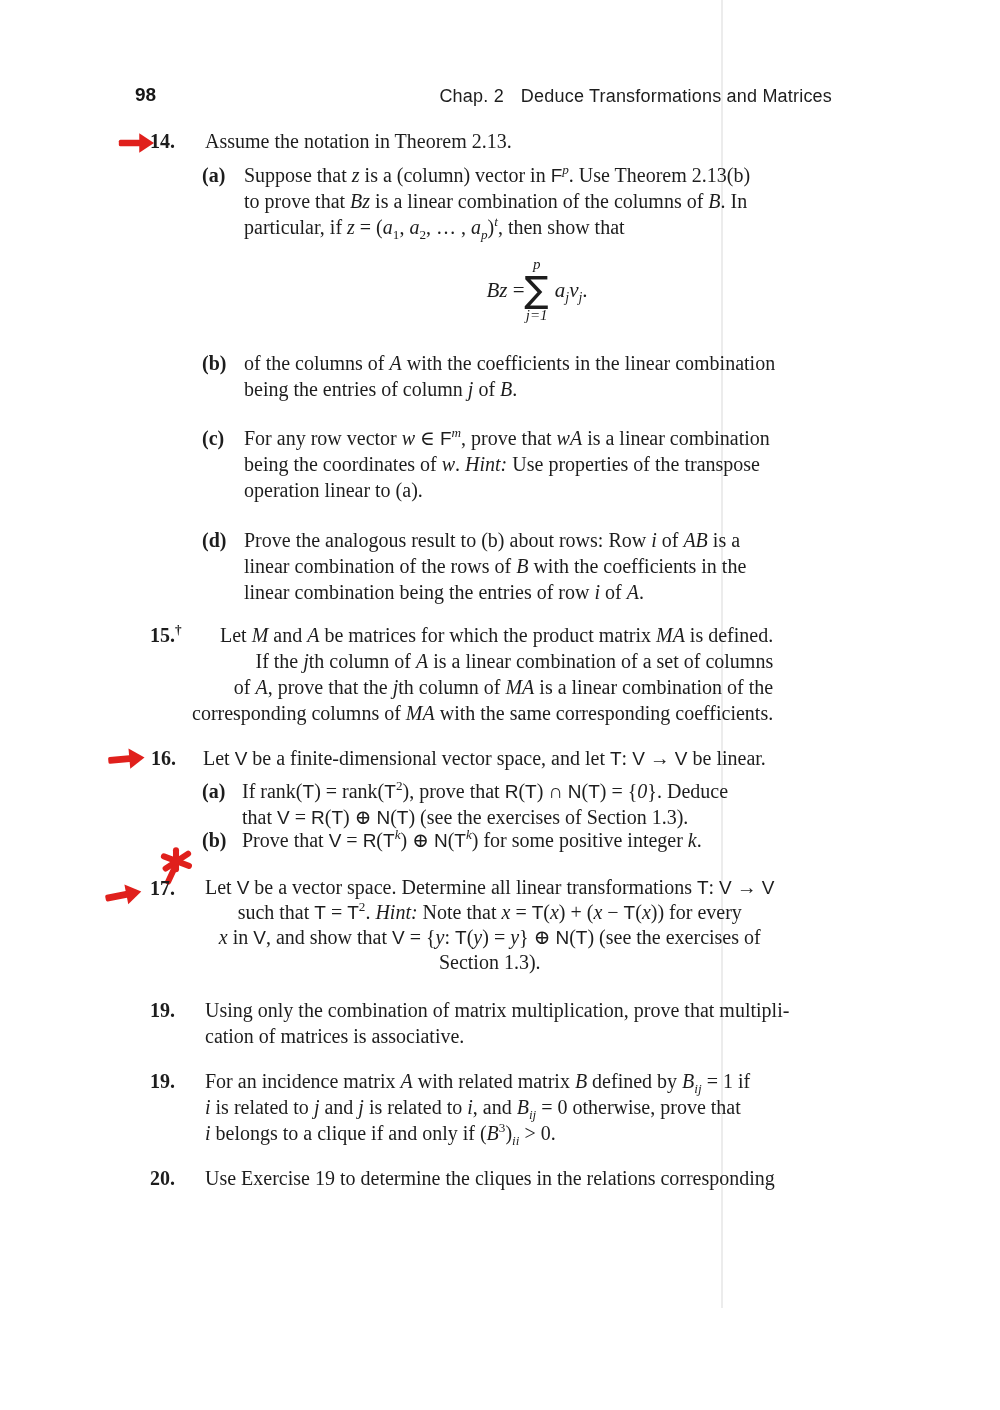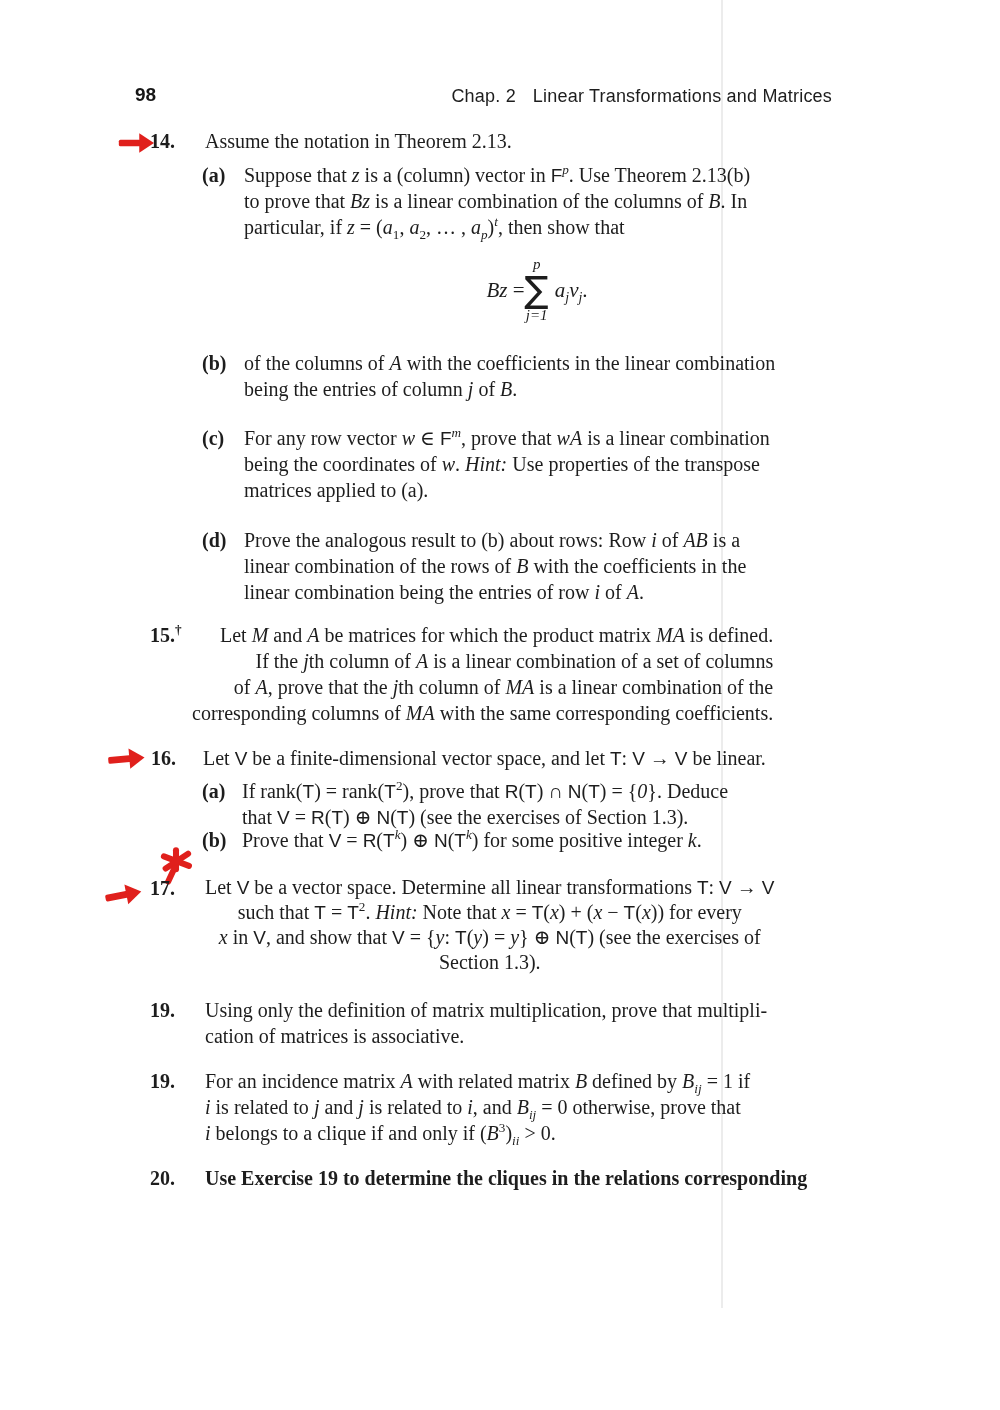--- a/index.html
+++ b/index.html
@@ -46,21 +46,21 @@
 </style>
 </head>
 <body>
 
 <div class="page">
   <div class="crease"></div>
 
   <div class="hdr-num">98</div>
   <div class="hdr-right">
     <span>Chap. 2</span>
-    <span>Linear Transformations and Matrices</span>
+    <span>Deduce Transformations and Matrices</span>
   </div>
 
   <div class="mark" style="left:118px; top:132px;">
     <svg width="36" height="22" viewBox="0 0 44 26">
         <rect x="1" y="9" width="27" height="8" rx="2" fill="#e0201c"></rect>
         <polygon points="26,1 44,13 26,25" fill="#e0201c"></polygon>
       </svg>
   </div>
   <div class="mark" style="left:105px; top:748px; transform:rotate(-5deg);">
     <svg width="42" height="22" viewBox="0 0 44 26">
@@ -108,21 +108,21 @@
   <div class="slab" style="left:202px; top:350px;">(b)</div>
   <div class="para" style="left:244px; top:350px;">
     <div class="pline">of the columns of <i>A</i> with the coefficients in the linear combination</div>
     <div class="pline">being the entries of column <i>j</i> of <i>B</i>.</div>
   </div>
 
   <div class="slab" style="left:202px; top:425px;">(c)</div>
   <div class="para" style="left:244px; top:425px;">
     <div class="pline">For any row vector <i>w</i> ∈ <span class="sf">F</span><sup><i>m</i></sup>, prove that <i>wA</i> is a linear combination</div>
     <div class="pline">being the coordinates of <i>w</i>. <i>Hint:</i> Use properties of the transpose</div>
-    <div class="pline">matrices applied to (a).</div>
+    <div class="pline">operation linear to (a).</div>
   </div>
 
   <div class="slab" style="left:202px; top:527px;">(d)</div>
   <div class="para" style="left:244px; top:527px;">
     <div class="pline">Prove the analogous result to (b) about rows: Row <i>i</i> of <i>AB</i> is a</div>
     <div class="pline">linear combination of the rows of <i>B</i> with the coefficients in the</div>
     <div class="pline">linear combination being the entries of row <i>i</i> of <i>A</i>.</div>
   </div>
 
   <div class="num" style="left:150px; top:622px;">15.<sup>†</sup></div>
@@ -152,28 +152,28 @@
   <div class="num" style="left:150px; top:875px;">17.</div>
   <div class="para" style="left:205px; top:875px; line-height:25px;text-align:center;">
     <div class="pline" style="height:25px;">Let <span class="sf">V</span> be a vector space. Determine all linear transformations <span class="sf">T</span>: <span class="sf">V</span> → <span class="sf">V</span></div>
     <div class="pline" style="height:25px;">such that <span class="sf">T</span> = <span class="sf">T</span><sup>2</sup>. <i>Hint:</i> Note that <i>x</i> = <span class="sf">T</span>(<i>x</i>) + (<i>x</i> − <span class="sf">T</span>(<i>x</i>)) for every</div>
     <div class="pline" style="height:25px;"><i>x</i> in <span class="sf">V</span>, and show that <span class="sf">V</span> = {<i>y</i>: <span class="sf">T</span>(<i>y</i>) = <i>y</i>} ⊕ <span class="sf">N</span>(<span class="sf">T</span>) (see the exercises of</div>
     <div class="pline" style="height:25px;">Section 1.3).</div>
   </div>
 
   <div class="num" style="left:150px; top:997px;">19.</div>
   <div class="para" style="left:205px; top:997px;">
-    <div class="pline">Using only the definition of matrix multiplication, prove that multipli-</div>
+    <div class="pline">Using only the combination of matrix multiplication, prove that multipli-</div>
     <div class="pline">cation of matrices is associative.</div>
   </div>
 
   <div class="num" style="left:150px; top:1068px;">19.</div>
   <div class="para" style="left:205px; top:1068px;">
     <div class="pline">For an incidence matrix <i>A</i> with related matrix <i>B</i> defined by <i>B<sub>ij</sub></i> = 1 if</div>
     <div class="pline"><i>i</i> is related to <i>j</i> and <i>j</i> is related to <i>i</i>, and <i>B<sub>ij</sub></i> = 0 otherwise, prove that</div>
     <div class="pline"><i>i</i> belongs to a clique if and only if (<i>B</i><sup>3</sup>)<sub><i>ii</i></sub> &gt; 0.</div>
   </div>
 
   <div class="num" style="left:150px; top:1165px;">20.</div>
-  <div class="para" style="left:205px; top:1165px;font-weight:bold;">
+  <div class="para" style="left:205px; top:1165px;">
     <div class="pline">Use Exercise 19 to determine the cliques in the relations corresponding</div>
   </div>
 </div>
 
 </body></html>

